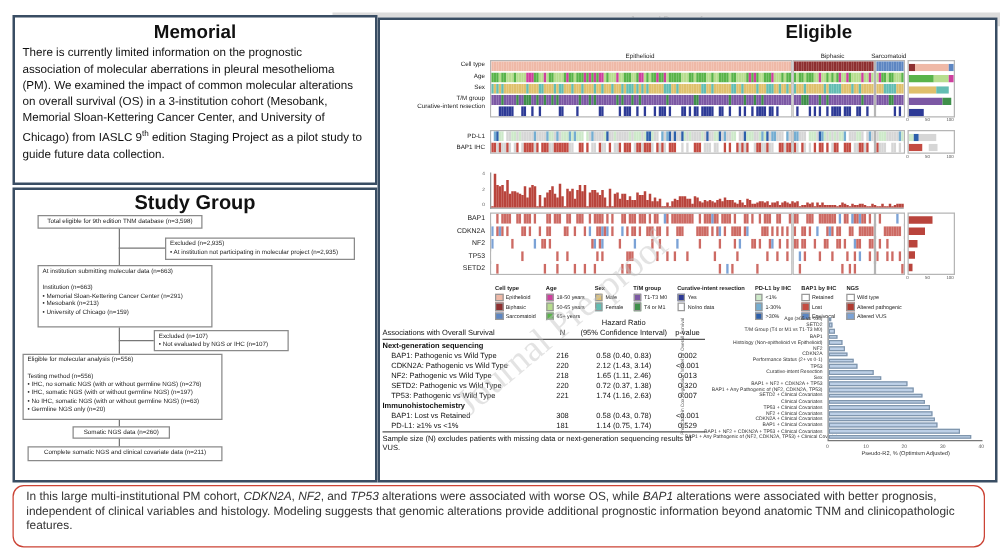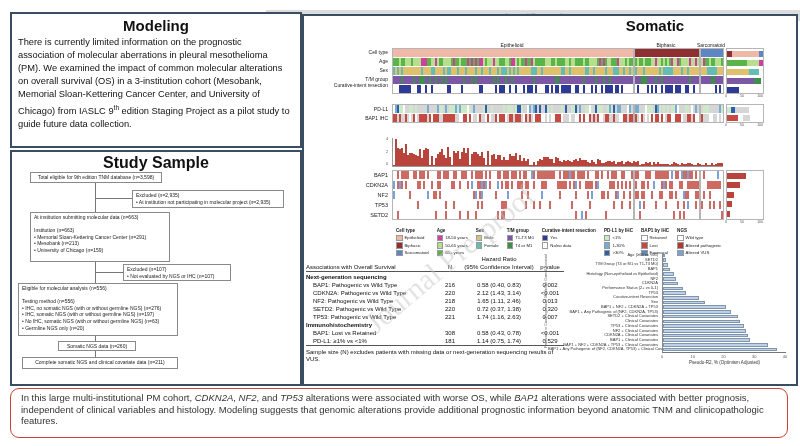--- a/index.html
+++ b/index.html
@@ -70,26 +70,26 @@
 </head>
 <body>
 
 <div id="page">
 
   <div id="topbar">Journal Pre-proof</div>
 
   <div id="diagwm">Journal Pre-proof</div>
 
   <div class="panelbox" style="left:10px;top:12px;width:288px;height:132px;">
-    <div class="sect-title" style="font-size:15px;margin-top:3px;">Modeling</div>
+    <div class="sect-title" style="font-size:15px;margin-top:3px;">Memorial</div>
   </div>
   <div id="context-body"><span>There is currently limited information on the prognostic association of molecular aberrations in pleural mesothelioma (PM). We examined the impact of common molecular alterations on overall survival (OS) in a 3-institution cohort (Mesobank, Memorial Sloan-Kettering Cancer Center, and University of Chicago) from IASLC 9</span><span class="sup">th</span><span> edition Staging Project as a pilot study to guide future data collection.</span></div>
 
   <div class="panelbox" style="left:10px;top:150px;width:288px;height:232px;">
-    <div class="sect-title" style="font-size:16px;margin-top:2px;">Study Sample</div>
+    <div class="sect-title" style="font-size:16px;margin-top:2px;">Study Group</div>
   </div>
 
   <div class="fbox center" style="left:30px;top:172px;width:132px;height:11px;">Total eligible for 9th edition TNM database (n=3,598)</div>
   <div class="fbox" style="left:132px;top:190px;width:152px;height:18px;">
       <div>Excluded (n=2,935)</div>
       <div>• At institution not participating in molecular project (n=2,935)</div>
     </div>
   <div class="fbox" style="left:30px;top:212px;width:140px;height:50px;">
       <div>At institution submitting molecular data (n=663)</div>
       <div>&nbsp;</div>
@@ -115,21 +115,21 @@
   <div class="fbox center" style="left:22px;top:357px;width:156px;height:12px;">Complete somatic NGS and clinical covariate data (n=211)</div>
 
   <div class="fline" style="left:95px;top:183px;width:1px;height:29px;"></div>
   <div class="fline" style="left:95px;top:198px;width:37px;height:1px;"></div>
   <div class="fline" style="left:95px;top:262px;width:1px;height:21px;"></div>
   <div class="fline" style="left:95px;top:272px;width:28px;height:1px;"></div>
   <div class="fline" style="left:95px;top:336px;width:1px;height:5px;"></div>
   <div class="fline" style="left:95px;top:351px;width:1px;height:6px;"></div>
 
   <div class="panelbox" style="left:302px;top:14px;width:492px;height:368px;"></div>
-  <div class="sect-title abs" style="left:575px;top:17px;width:160px;font-size:15px;">Somatic</div>
+  <div class="sect-title abs" style="left:575px;top:17px;width:160px;font-size:15px;">Eligible</div>
 
   <div class="grphd" style="left:392px;width:240px;">Epithelioid</div>
   <div class="grphd" style="left:634px;width:64px;">Biphasic</div>
   <div class="grphd" style="left:696px;width:30px;">Sarcomatoid</div>
 
   <div class="oplbl" style="top:49px;">Cell type</div>
   <div class="oplbl" style="top:58px;">Age</div>
   <div class="oplbl" style="top:67px;">Sex</div>
   <div class="oplbl" style="top:76px;">T/M group</div>
   <div class="oplbl" style="top:82px;width:60px;left:328px;">Curative-intent resection</div>

